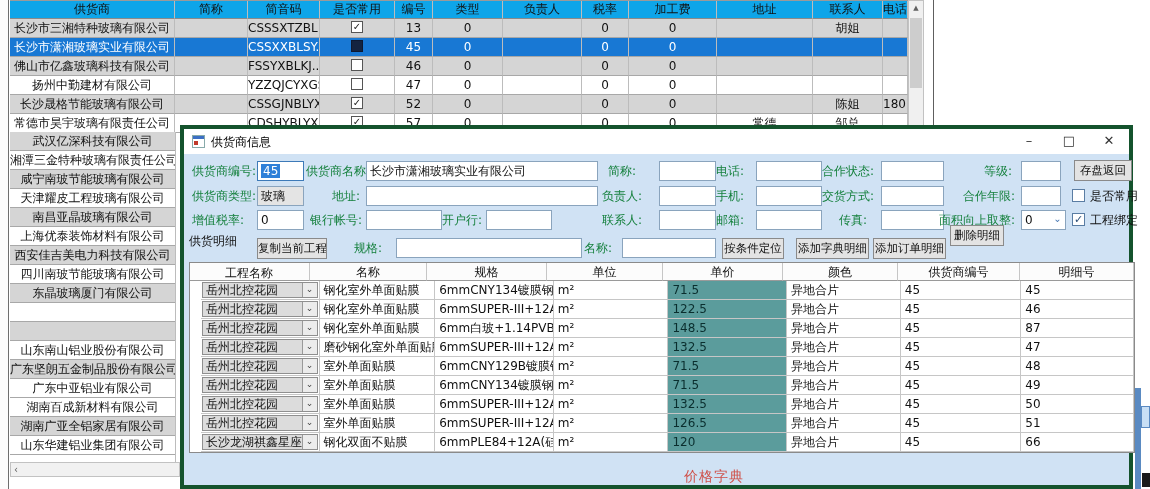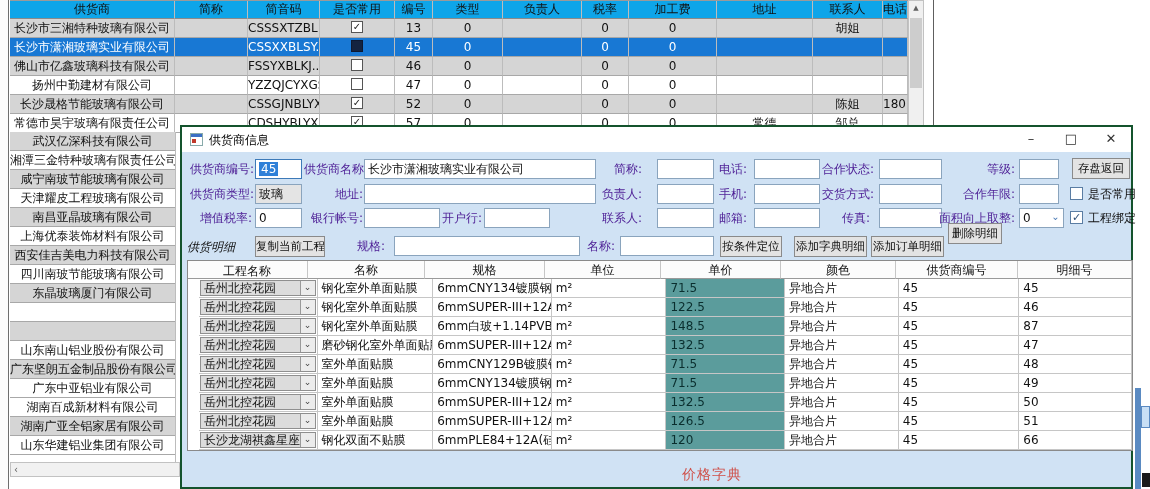--- a/index.html
+++ b/index.html
@@ -37,47 +37,47 @@
   
   .slist { position:absolute; left:10px; top:132px; width:166px; height:330px; overflow:hidden; border-right:1px solid #bcbcbc; }
   .slist .srow { height:19px; line-height:18px; border-bottom:1px solid #a8a8a8; text-align:center;
     overflow:hidden; white-space:nowrap; background:#fff; }
   .slist .ri-even { background:#d5d5d5; }
   .hscroll { position:absolute; left:10px; top:462px; width:170px; height:15px; background:#f1f1f1; border:1px solid #c2c2c2; }
   .hscroll .larr { position:absolute; left:3px; top:0; font-size:10px; line-height:13px; color:#606060; }
 
   
   .dialog { position:absolute; left:180px; top:125px; width:953px; height:364px; background:#d0e2f4;
-    border:2px solid #14532d; }
+    border:4px solid #14532d; }
   .titlebar { position:absolute; left:0; top:0; width:100%; height:25px; background:#fff; }
   .dlg-icon { position:absolute; left:8px; top:6px; width:13px; height:13px; border:1px solid #8aa;
     background:#fff; }
   .dlg-icon i { position:absolute; left:0; top:0; width:11px; height:3px; background:#3b6fc4; display:block; }
   .dlg-icon u { position:absolute; left:1px; top:5px; width:4px; height:4px; background:#c0392b; display:block; }
   .dlg-title { position:absolute; left:27px; top:5px; font-size:12px; color:#000; }
   .winbtn { position:absolute; top:0; width:40px; height:25px; text-align:center; line-height:24px;
     color:#333; font-size:13px; }
   .wb-min{ right:80px; } .wb-max{ right:40px; } .wb-close{ right:0; }
 
-  .lbl { position:absolute; height:20px; line-height:20px; text-align:right; color:#4c1d95; white-space:nowrap; }
+  .lbl { position:absolute; height:20px; line-height:20px; color:#15803d; white-space:nowrap; }
   .tb { position:absolute; height:20px; line-height:18px; background:#fff; border:1px solid #8aa4bd;
     padding:0 3px; overflow:hidden; white-space:nowrap; }
   .tb.ro { background:#e4e4e4; }
   .tb .selx { background:#2f80d8; color:#fff; padding:0 2px; }
   .tb.dd { padding-right:14px; }
   .tb .dda { position:absolute; right:1px; top:0; width:13px; height:18px; text-align:center;
     color:#4a7ab5; font-size:10px; line-height:15px; }
   .btn { position:absolute; height:21px; line-height:19px; background:#e3e3e3; border:1px solid #8a8a8a;
     text-align:center; overflow:hidden; white-space:nowrap; font-size:11.5px; }
   .dcb { position:absolute; width:13px; height:13px; border:1px solid #5a7da3; background:#fff;
     font-size:11px; line-height:11px; text-align:center; color:#2d4f77; }
   .dcb .chk { display:none; }
   .dcb.checked .chk { display:inline; }
   .dcb-lbl { position:absolute; height:16px; line-height:16px; white-space:nowrap; }
-  .section-lbl { position:absolute; left:5px; top:112px; color:#101010;font-style:italic; }
+  .section-lbl { position:absolute; left:5px; top:104px; color:#101010; }
 
   
   .dgrid { position:absolute; left:5px; top:133px; width:946px; background:#fff; border:1px solid #8a8a8a; }
   .dgrid .hrow, .dgrid .row { display:flex; width:944px; }
   .dgrid .hrow { height:18px; line-height:17px; background:#fcfcfc; }
   .dgrid .hrow .dcell { border-bottom:1px solid #9a9a9a; text-align:center; }
   .dgrid .row { height:19px;padding-left:11px; }
   .dgrid .dcell { border-right:1px solid #c6c6c6; border-bottom:1px solid #c6c6c6; line-height:18px;
     overflow:hidden; white-space:nowrap; padding-left:4px; }
   .dgrid .hrow .dcell { padding-left:0; }

